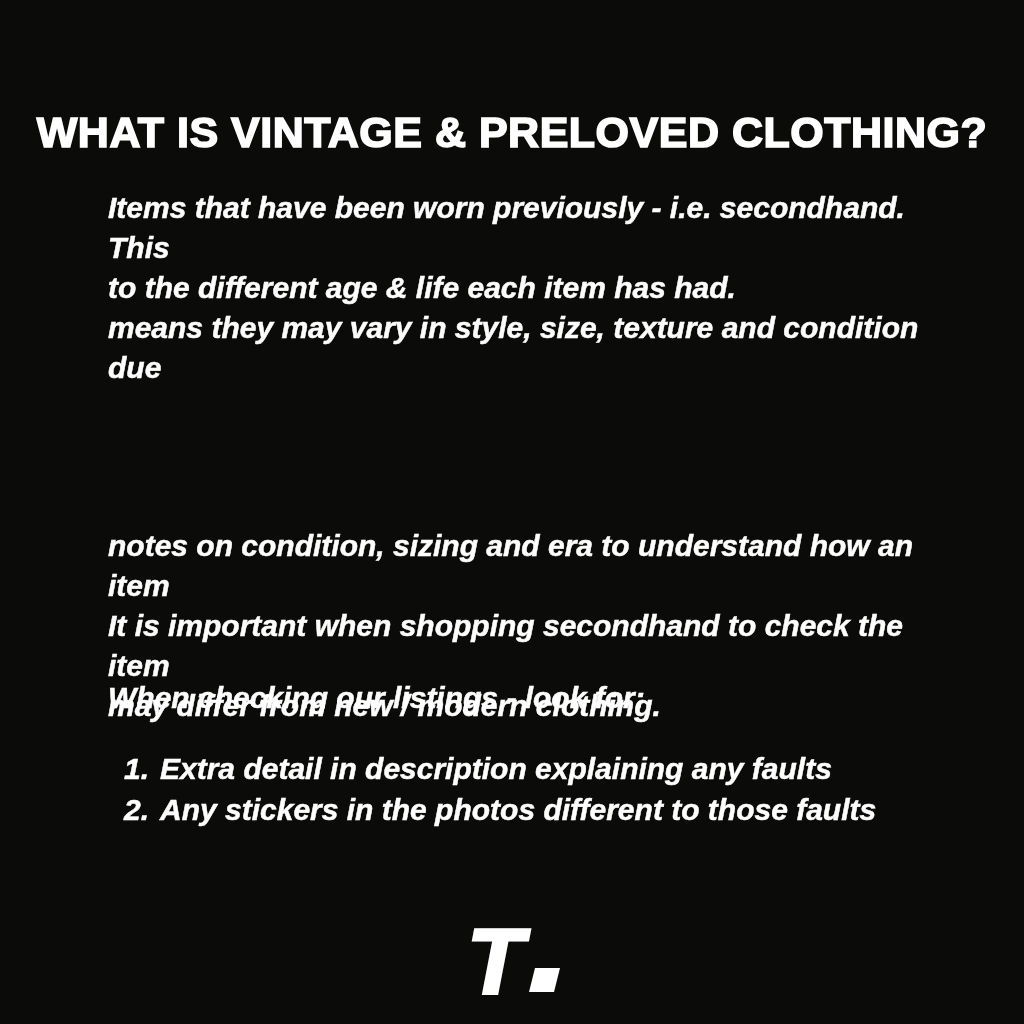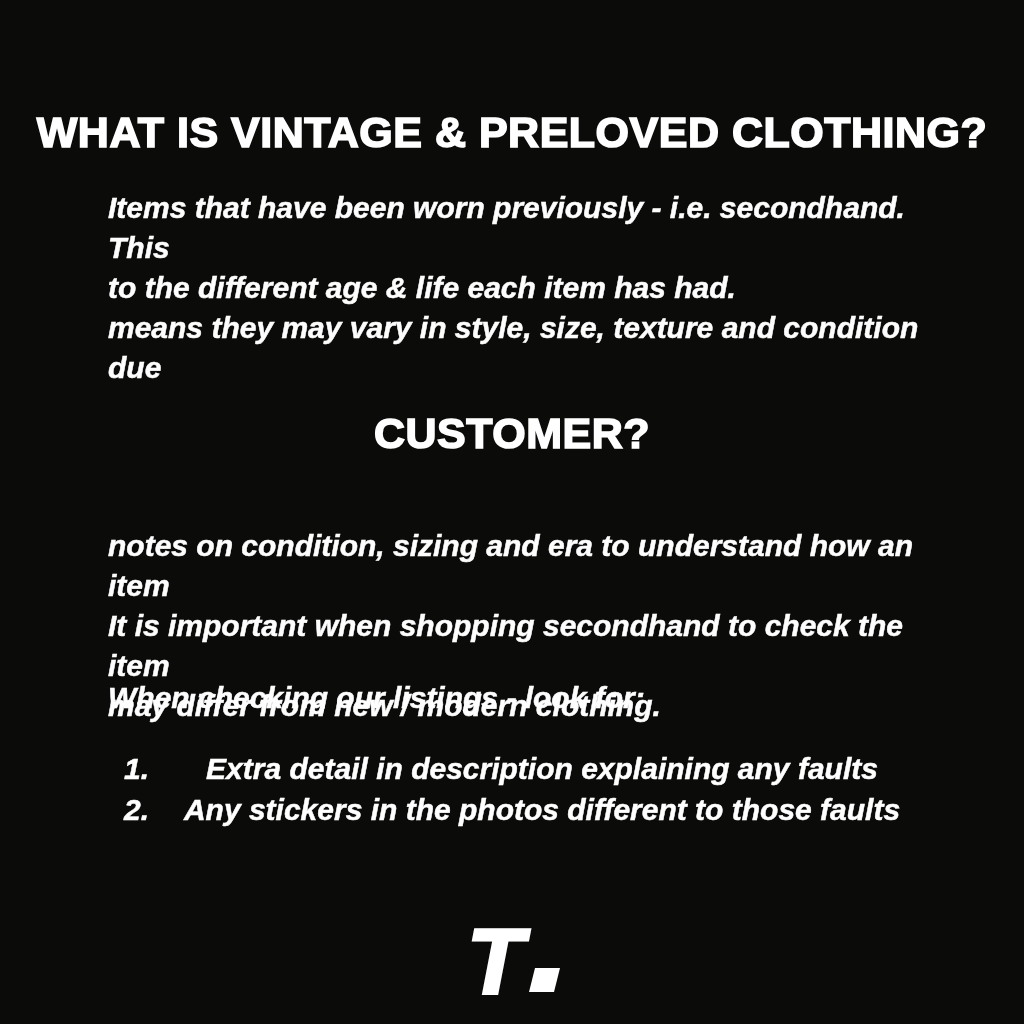--- a/index.html
+++ b/index.html
@@ -55,21 +55,21 @@
     font-weight: bold;
     font-size: 30px;
     line-height: 41px;
     -webkit-text-stroke: 0.5px #ffffff;
   }
   .check-item { display: flex; }
   .check-item .num {
     flex: 0 0 36px;
     text-align: left;
   }
-  .check-item .txt { flex: 1; text-align: center; }
+  .check-item .txt { flex: 1; }
   .logo {
     position: absolute;
     left: 0;
     top: 916px;
     width: 1024px;
     text-align: center;
   }
   .logo-inner {
     display: inline-block;
     white-space: nowrap;
@@ -103,21 +103,20 @@
     <span class="line">WHAT IS VINTAGE &amp; PRELOVED CLOTHING?</span>
   </h1>
 
   <div class="bodyblock p-intro">
     <span class="line">Items that have been worn previously - i.e. secondhand. This</span>
     <span class="line">to the different age &amp; life each item has had.</span>
     <span class="line">means they may vary in style, size, texture and condition due</span>
   </div>
 
   <h2 class="heading h2">
-    <span class="line">CUSTOMER?</span>
   </h2>
 
   <div class="bodyblock p-customer">
     <span class="line">notes on condition, sizing and era to understand how an item</span>
     <span class="line">It is important when shopping secondhand to check the item</span>
     <span class="line">may differ from new / modern clothing.</span>
   </div>
 
   <div class="bodyblock p-prompt">
     <span class="line">When checking our listings - look for:</span>

